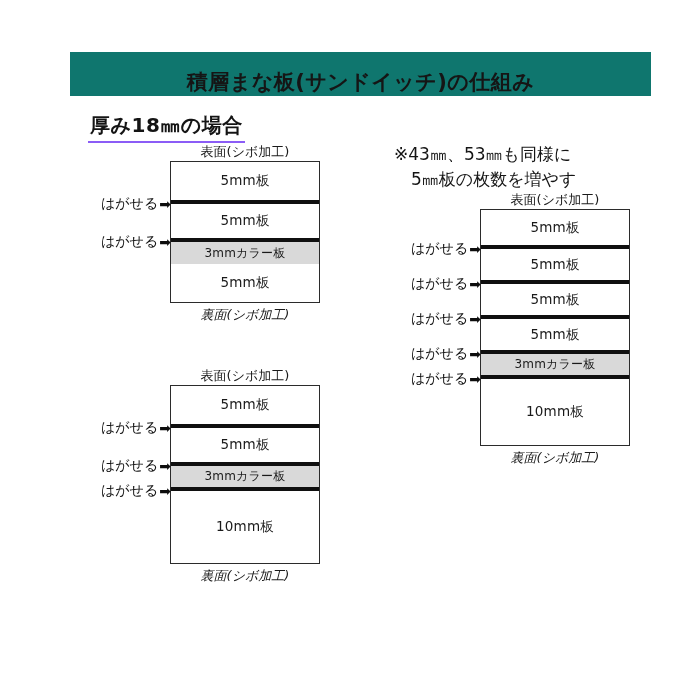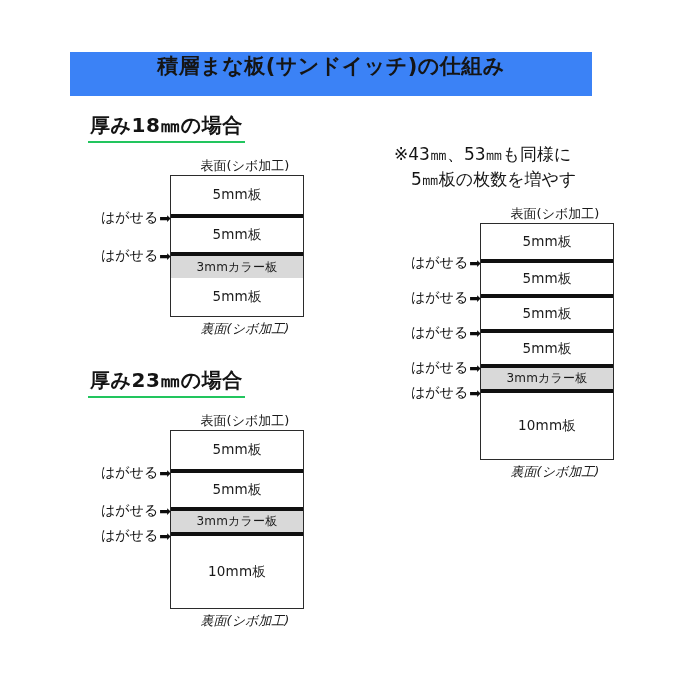--- a/index.html
+++ b/index.html
@@ -14,77 +14,76 @@
     font-family: "DejaVu Sans", "Liberation Sans", sans-serif;
     color: #1a1a1a;
     overflow: hidden;
   }
 
   
   .title-banner {
     position: absolute;
     left: 70px;
     top: 52px;
-    width: 522px;
+    width: 581px;
     height: 44px;
-    background: #3b82f6;
+    background: #0f766e;
     display: flex;
-    align-items: flex-start;
+    align-items: flex-end;
     justify-content: center;
   }
   .title-text {
     font-size: 21px;
     font-weight: bold;
     letter-spacing: 0.5px;
     color: #151515;
   }
 
   
   .section { position: absolute; }
   #section-18mm { left: 56px; top: 112px; width: 300px; }
   #section-23mm { left: 56px; top: 367px; width: 300px; }
   #section-33mm { left: 366px; top: 112px; width: 300px; }
 
   .section-heading {
     font-size: 20px;
     font-weight: bold;
     color: #141414;
     display: inline-block;
-    border-bottom: 2px solid #22c55e;
+    border-bottom: 2px solid #8b5cf6;
     padding: 0 2px 2px 2px;
     margin-left: 32px;
     letter-spacing: 0.5px;
     white-space: nowrap;
   }
 
   .section-note {
     margin: 30px 0 0 28px;
     font-size: 17px;
     line-height: 1.45;
     color: #141414;
     white-space: pre-line;
   }
 
   
   .diagram {
     position: relative;
-    margin-top: 14px;
   }
   .face-label {
     font-size: 13px;
     color: #1a1a1a;
     text-align: center;
     width: 150px;
     margin-left: 114px;
   }
   .face-label.bottom { margin-top: 3px; font-style: italic; }
 
   .stack {
     position: relative;
-    width: 134px;
+    width: 150px;
     margin-left: 114px;
     border: 1.5px solid #2b2b2b;
     background: #3b82f6;
     box-sizing: border-box;
   }
 
   .layer {
     position: relative;
     display: flex;
     align-items: center;
@@ -162,21 +161,20 @@
         </div>
         <div class="layer" style="height: 38px;">
           <span class="layer-label">5mm板</span>
         </div>
       </div>
     <div class="face-label bottom">裏面(シボ加工)</div>
   </div>
 </div>
 
 <div class="section" id="section-23mm">
-  <div class="section-heading">厚み23㎜の場合</div>
   <div class="diagram">
     <div class="face-label top">表面(シボ加工)</div>
     <div class="stack">
         <div class="layer" style="height: 38px;">
           <span class="layer-label">5mm板</span>
         </div>
         <div class="layer sep-top" style="height: 38px;">
           <span class="layer-label">5mm板</span>
           <div class="peel" style="top: 0px;">
             <span class="peel-text">はがせる</span>

